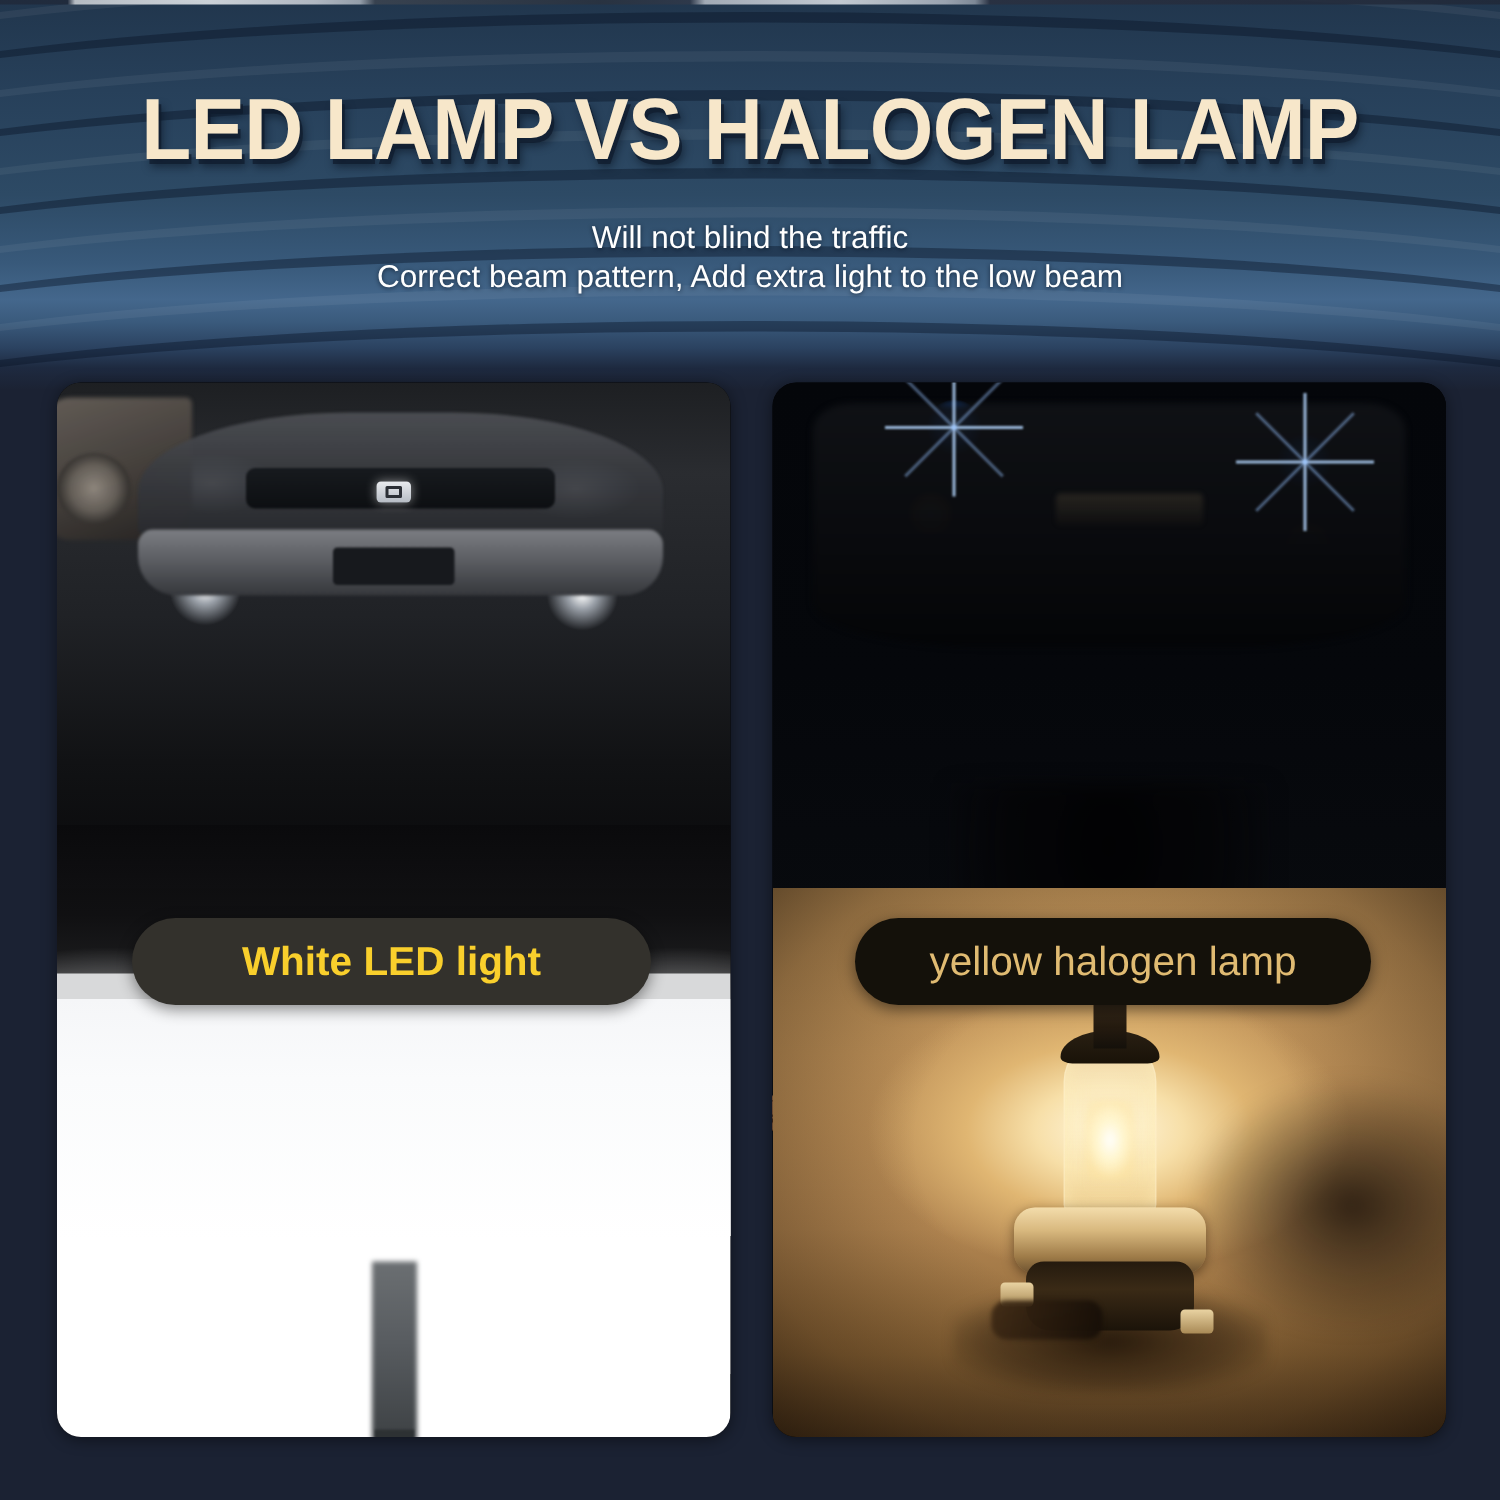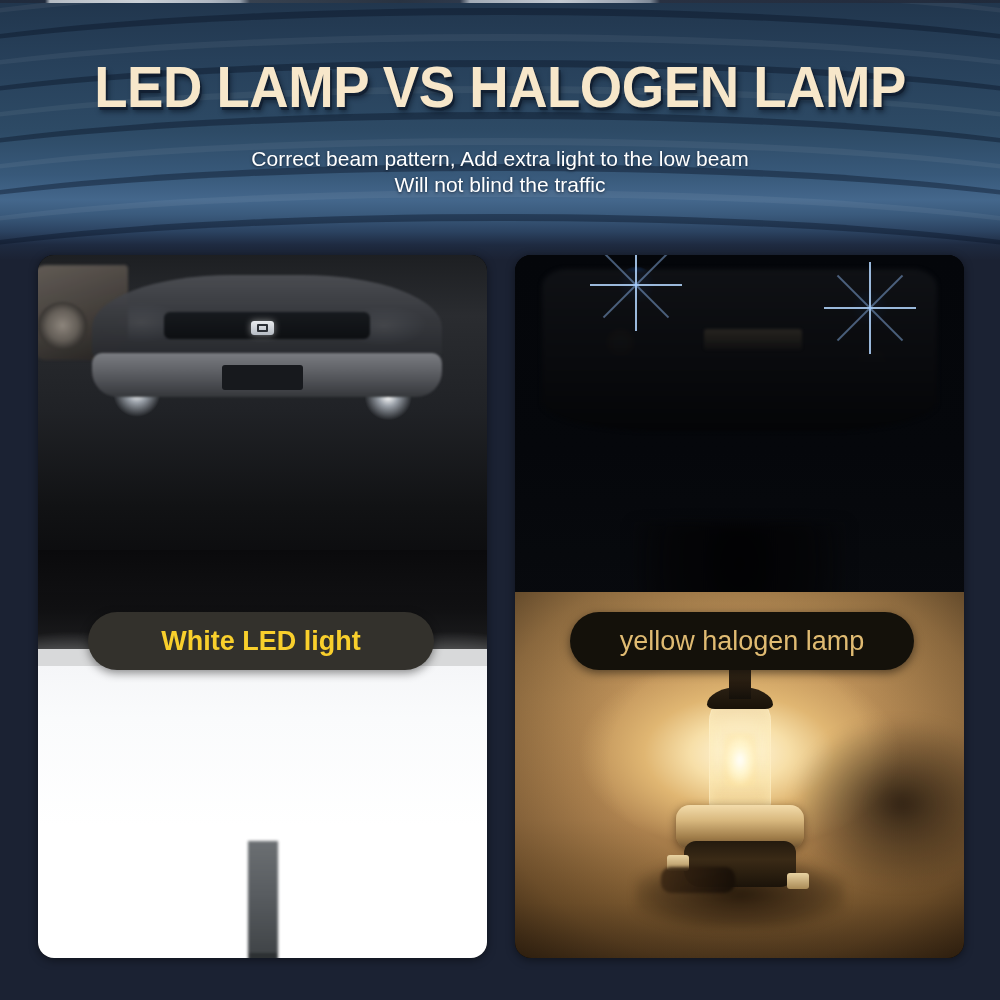--- a/index.html
+++ b/index.html
@@ -403,22 +403,22 @@
     <div class="stripe" style="top:138px;  height:150px;"></div>
     <div class="stripe dark" style="top:164px;  height:150px;"></div>
     <div class="stripe" style="top:190px;  height:150px;"></div>
     <div class="stripe dark" style="top:214px;  height:150px;"></div>
   </div>
 
   <div class="top-sliver"></div>
 
   <div class="title">LED LAMP VS HALOGEN LAMP</div>
   <div class="subtitle">
+    <span class="ln">Will not blind the traffic</span>
     <span class="ln">Correct beam pattern, Add extra light to the low beam</span>
-    <span class="ln">Will not blind the traffic</span>
   </div>
 
   <div class="panel right">
     <div class="photo">
       <div class="hal-top">
         <div class="hal-car"></div>
         <div class="hal-grille-hint"></div>
         <div class="star s1"></div>
         <div class="star s1 diag d1"></div>
         <div class="star s2"></div>

